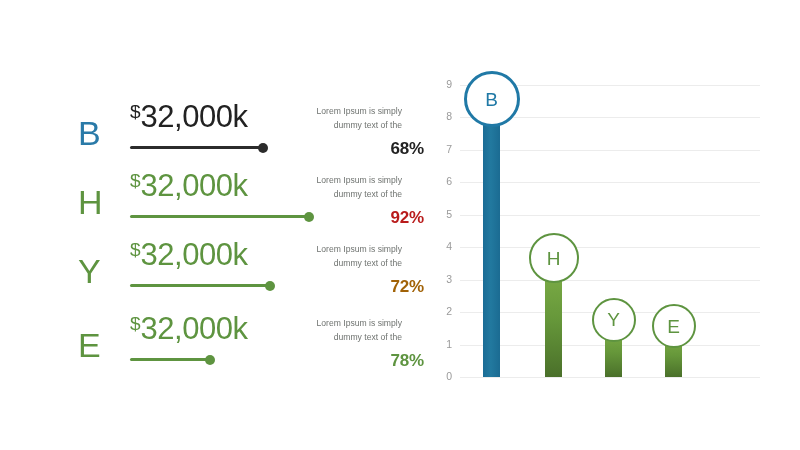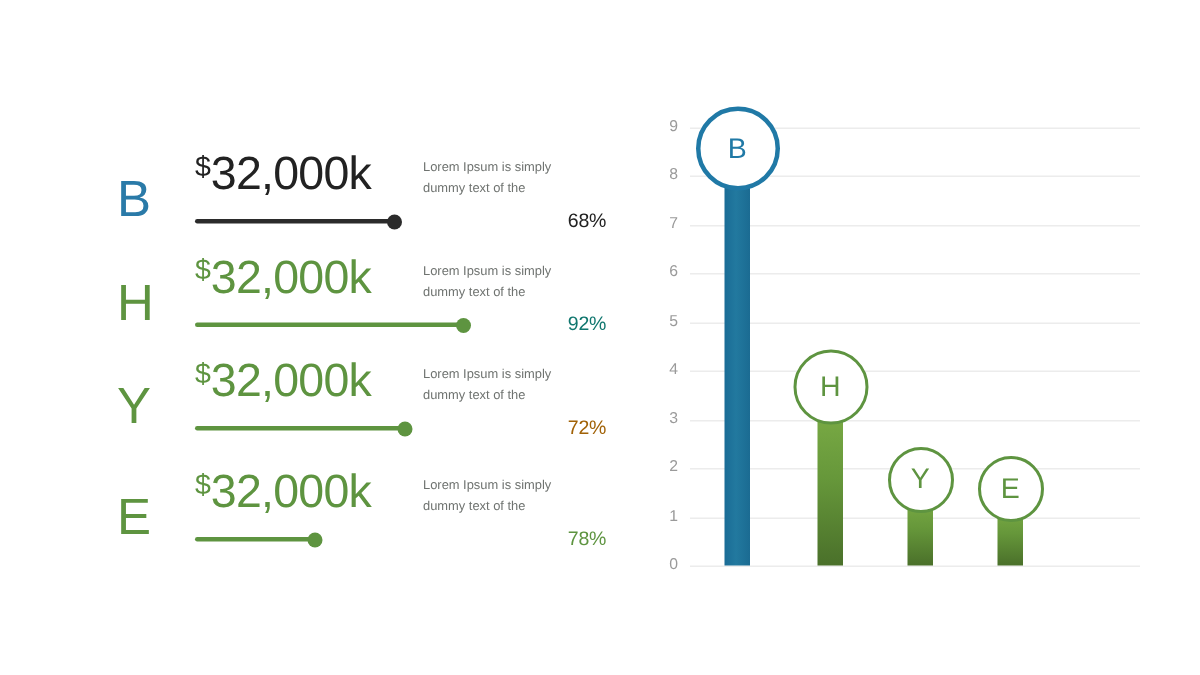--- a/index.html
+++ b/index.html
@@ -21,33 +21,33 @@
   .row-value{
     position:absolute;left:130px;top:-4px;
     font-size:31px;font-weight:400;letter-spacing:-0.5px;
     white-space:nowrap;line-height:1;
   }
   .row-value .cur{
     font-size:19px;vertical-align:super;position:relative;top:2px;letter-spacing:0;
   }
   .row-desc{
     position:absolute;left:282px;top:2px;width:120px;
-    font-size:8.6px;line-height:14px;color:#6f7370;font-weight:400;
+    font-size:8.6px;line-height:14px;color:#6f7370;font-weight:400;text-align:right;
   }
   .row-desc .l2{display:block;}
   .slider{position:absolute;left:130px;height:10px;}
   .slider .track{
     position:absolute;left:0;top:3px;height:3.2px;border-radius:2px;
   }
   .slider .knob{
     position:absolute;top:0;width:10px;height:10px;border-radius:50%;
   }
   .row-pct{
-    position:absolute;right:26px;
-    font-size:13px;font-weight:normal;letter-spacing:-0.2px;
+    position:absolute;right:6px;
+    font-size:17px;font-weight:bold;letter-spacing:-0.2px;
   }
 
   
   #right-panel{position:absolute;left:430px;top:0;width:370px;height:450px;}
   .plot{position:absolute;left:0;top:0;width:370px;height:450px;}
   .gridline{position:absolute;left:30px;width:300px;height:1px;background:#ececec;}
   .ytick{
     position:absolute;left:0;width:22px;text-align:right;
     font-size:10.5px;color:#9a9a9a;
   }
@@ -86,21 +86,21 @@
         <div class="row-letter" style="color: rgb(94, 148, 64); top: 18px;">H</div>
         <div class="row-value" style="color: rgb(94, 148, 64); top: 2px;"><span class="cur">$</span><span>32,000k</span></div>
         <div class="row-desc" style="top: 6px;">
           <span class="l2">Lorem Ipsum is simply</span>
           <span class="l2">dummy text of the</span>
         </div>
         <div class="slider" style="top: 45px; width: 195px;">
           <div class="track" style="width: 179.4px; background: rgb(94, 148, 64);"></div>
           <div class="knob" style="left: 174.4px; background: rgb(94, 148, 64);"></div>
         </div>
-        <div class="row-pct" style="top: 41px; color: #0f766e;">92%</div>
+        <div class="row-pct" style="top: 41px; color: #b91c1c;">92%</div>
       </div>
       <div class="metric-row" style="top: 236px;">
         <div class="row-letter" style="color: rgb(94, 148, 64); top: 18px;">Y</div>
         <div class="row-value" style="color: rgb(94, 148, 64); top: 2px;"><span class="cur">$</span><span>32,000k</span></div>
         <div class="row-desc" style="top: 6px;">
           <span class="l2">Lorem Ipsum is simply</span>
           <span class="l2">dummy text of the</span>
         </div>
         <div class="slider" style="top: 45px; width: 195px;">
           <div class="track" style="width: 140.4px; background: rgb(94, 148, 64);"></div>

